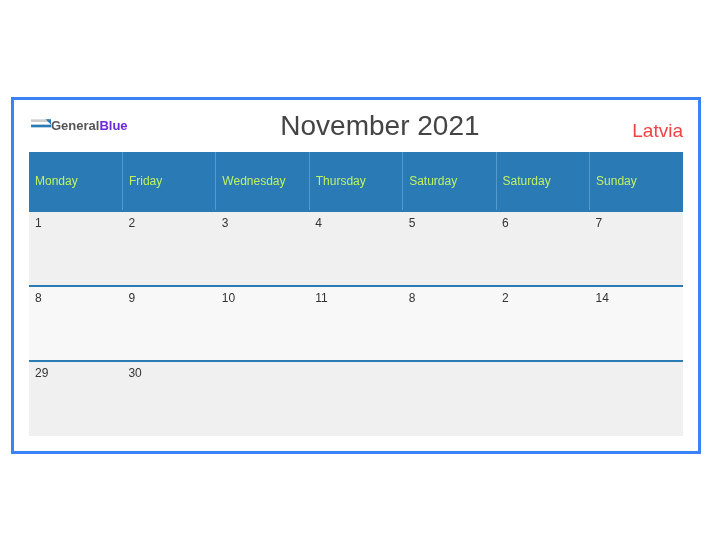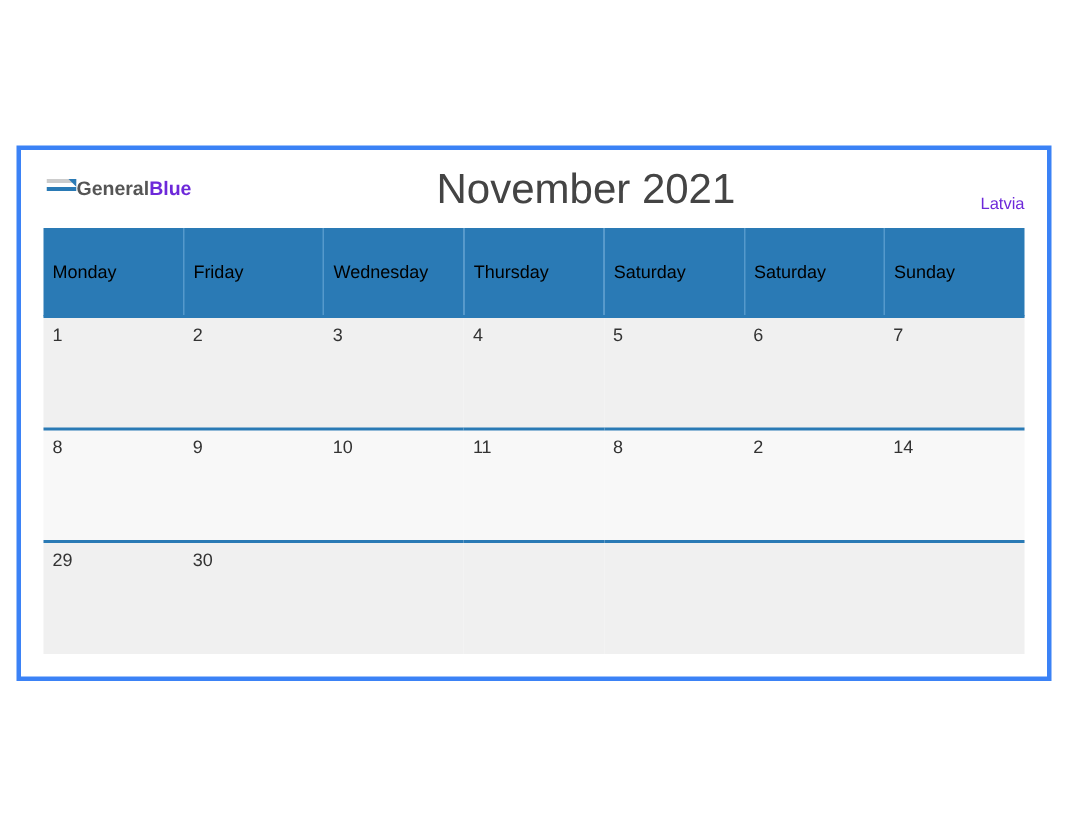--- a/index.html
+++ b/index.html
@@ -45,33 +45,33 @@
       height: 16px;
       margin-left: 2px;
     }
     .month-title {
       font-size: 28px;
       color: #444;
       font-weight: normal;
       text-align: center;
     }
     .country {
-      font-size: 11px;
-      color: #6d28d9;
+      font-size: 19px;
+      color: #ef4444;
       align-self: flex-end;
     }
     .calendar-table {
       width: 100%;
       border-collapse: collapse;
     }
     .calendar-table thead tr {
       background-color: #2a7ab5;
     }
     .calendar-table thead th {
-      color: #000000;
+      color: #bef264;
       font-size: 12px;
       font-weight: normal;
       padding: 22px 6px;
       text-align: left;
       border-right: 1px solid #5599cc;
     }
     .calendar-table thead th:last-child {
       border-right: none;
     }
     .calendar-table tbody tr {

